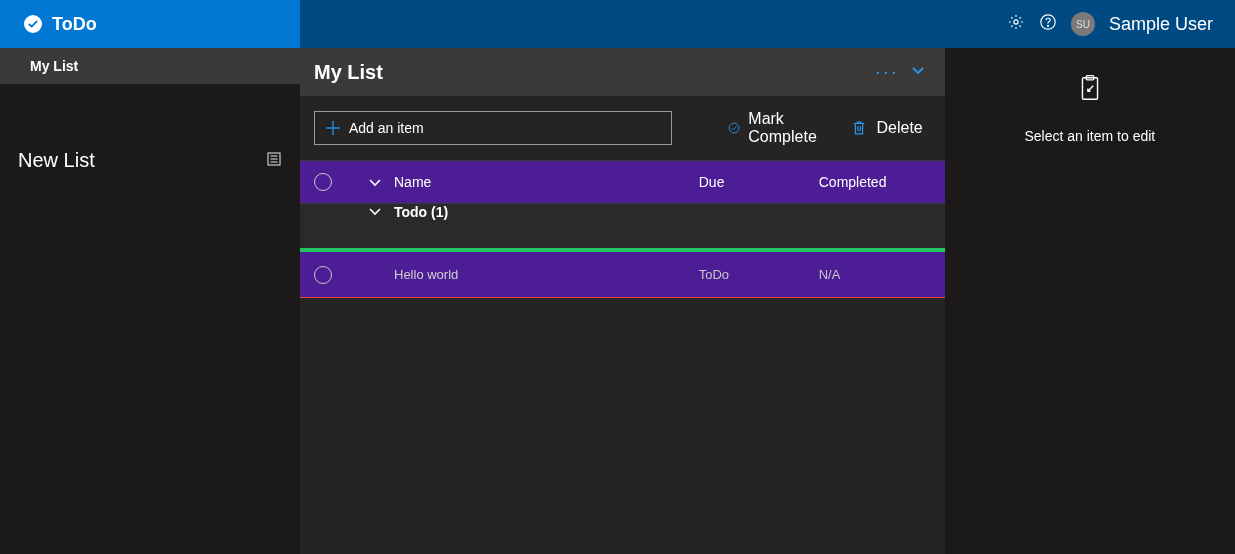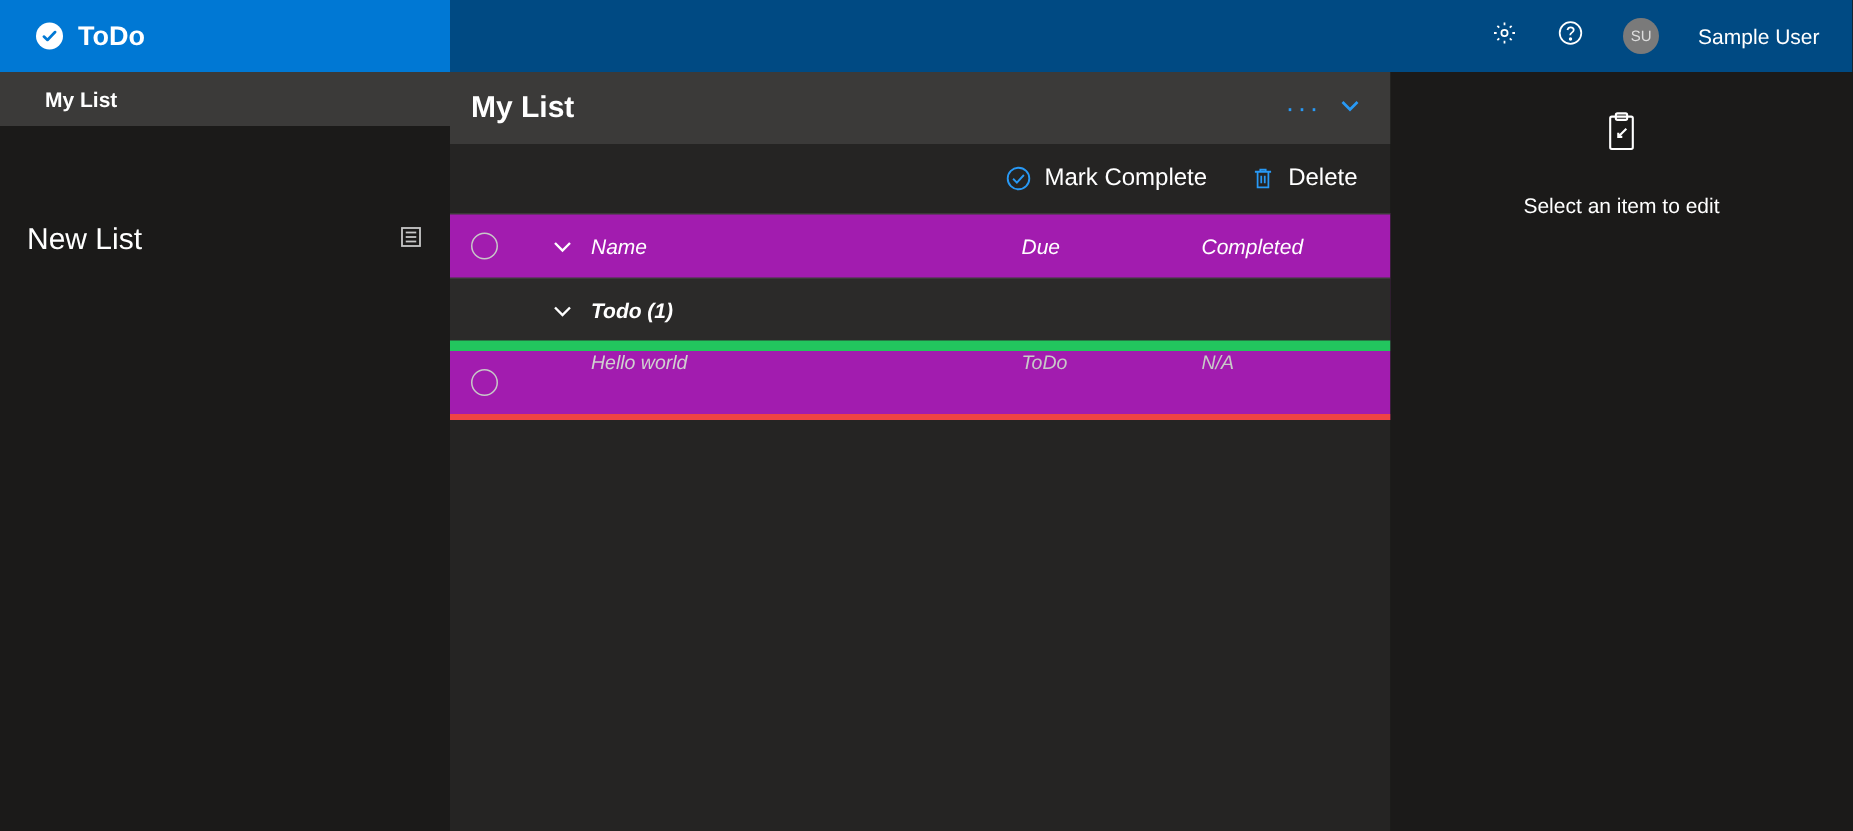--- a/index.html
+++ b/index.html
@@ -7,24 +7,24 @@
     
     .app { display: flex; flex-direction: column; height: 100%; }
     
     
     .topbar { height: 48px; background: #004a83; display: flex; align-items: center; }
     .brand-section { width: 300px; height: 48px; background: #0078d4; display: flex; align-items: center; padding: 0 24px; gap: 10px; }
     .brand-check { width: 18px; height: 18px; border-radius: 50%; background: #fff; display: flex; align-items: center; justify-content: center; }
     .brand-check svg { width: 12px; height: 12px; }
     .brand-title { font-size: 18px; font-weight: 600; color: #fff; }
     .topbar-spacer { flex: 1; }
-    .topbar-right { display: flex; align-items: center; gap: 26px; padding-right: 22px; }
+    .topbar-right { display: flex; align-items: center; gap: 14px; padding-right: 22px; }
     .topbar-icon { width: 18px; height: 18px; color: #fff; cursor: pointer; }
     .avatar { width: 24px; height: 24px; border-radius: 50%; background: #7a7a7a; display: flex; align-items: center; justify-content: center; font-size: 10px; color: #ddd; }
-    .username { font-size: 14px; color: #fff; }
+    .username { font-size: 18px; color: #fff; }
     
     
     .body { display: flex; flex: 1; min-height: 0; }
     
     
     .sidebar { width: 300px; background: #1b1a19; display: flex; flex-direction: column; }
     .list-nav { flex: 0 0 auto; }
     .list-item-nav { height: 36px; display: flex; align-items: center; padding: 0 30px; font-size: 14px; cursor: pointer; }
     .list-item-nav.active { background: #3b3a39; font-weight: 600; }
     .new-list-row { margin-top: 58px; height: 36px; display: flex; align-items: center; justify-content: space-between; padding: 0 18px; font-size: 20px; cursor: pointer; }
@@ -38,34 +38,34 @@
     
     .toolbar { display: flex; align-items: center; padding: 14px 22px 14px 14px; gap: 28px; }
     .add-btn { flex: 0 0 358px; height: 34px; border: 1px solid #999; background: transparent; display: flex; align-items: center; padding: 0 10px; gap: 8px; cursor: pointer; color: #fff; }
     .add-btn svg { color: #2899f5; }
     .add-btn span { font-size: 14px; }
     .toolbar-action { display: flex; align-items: center; gap: 8px; cursor: pointer; font-size: 16px; }
     .toolbar-action svg { color: #2899f5; width: 18px; height: 18px; }
     .toolbar-spacer { flex: 1; }
     
     
-    .table { background: #a21caf; font-style: italic; }
+    .table { background: #4c1d95; }
     .thead { display: flex; align-items: center; height: 44px; padding: 0 14px; border-bottom: 1px solid #3b3a39; border-top: 1px solid #3b3a39; font-size: 14px; color: #fff; }
     .col-sel { width: 42px; display: flex; align-items: center; }
     .col-exp { width: 38px; display: flex; align-items: center; justify-content: center; }
     .col-name { flex: 1; }
     .col-due { width: 120px; }
     .col-comp { width: 112px; }
     .radio { width: 18px; height: 18px; border: 1.5px solid #c8c8c8; border-radius: 50%; cursor: pointer; }
     
-    .group-row { display: flex; align-items: center; height: 48px; padding: 0 14px; border-bottom: 7px solid #22c55e; background: #2b2a29; }
+    .group-row { display: flex; align-items: flex-start; height: 48px; padding: 0 14px; border-bottom: 4px solid #22c55e; background: #2b2a29; }
     .group-row .col-sel { width: 42px; }
     .group-row .group-label { font-size: 14px; font-weight: 700; margin-left: 0; }
     
-    .data-row { display: flex; height: 46px; padding: 0 14px; border-bottom: 4px solid #ef4444; font-size: 13px; color: #c8c8c8; }
+    .data-row { display: flex; align-items: center; height: 46px; padding: 0 14px; border-bottom: 1px solid #ef4444; font-size: 13px; color: #c8c8c8; }
     .data-row .col-name { color: #d0d0d0; }
     
     
     .right-panel { flex: 1; background: #1b1a19; display: flex; flex-direction: column; align-items: center; padding-top: 26px; gap: 22px; }
     .right-panel svg { color: #fff; width: 26px; height: 28px; }
     .right-panel-text { font-size: 14px; color: #fff; }
     
     .chev { width: 14px; height: 14px; }
   </style>
 </head>
@@ -128,20 +128,27 @@
         <span class="main-title">My List</span>
         <span class="header-dots">···</span>
         <span class="header-chevron">
           <svg class="chev" viewBox="0 0 14 14" fill="none" stroke="#2899f5" stroke-width="1.8">
               <path d="M2 5 L7 10 L12 5"></path>
             </svg>
         </span>
       </div>
 
       <div class="toolbar">
+        <button class="add-btn">
+          <svg width="16" height="16" viewBox="0 0 16 16" stroke="currentColor" stroke-width="1.3">
+              <line x1="8" y1="1" x2="8" y2="15"></line>
+              <line x1="1" y1="8" x2="15" y2="8"></line>
+            </svg>
+          <span>Add an item</span>
+        </button>
         <div class="toolbar-spacer"></div>
         <div class="toolbar-action">
           <svg viewBox="0 0 20 20" fill="none" stroke="currentColor" stroke-width="1.4">
             <circle cx="10" cy="10" r="8"></circle>
             <path d="M6 10.2 L8.8 13 L14 7.4"></path>
           </svg>
           <span>Mark Complete</span>
         </div>
         <div class="toolbar-action">
           <svg viewBox="0 0 20 20" fill="none" stroke="currentColor" stroke-width="1.3">

